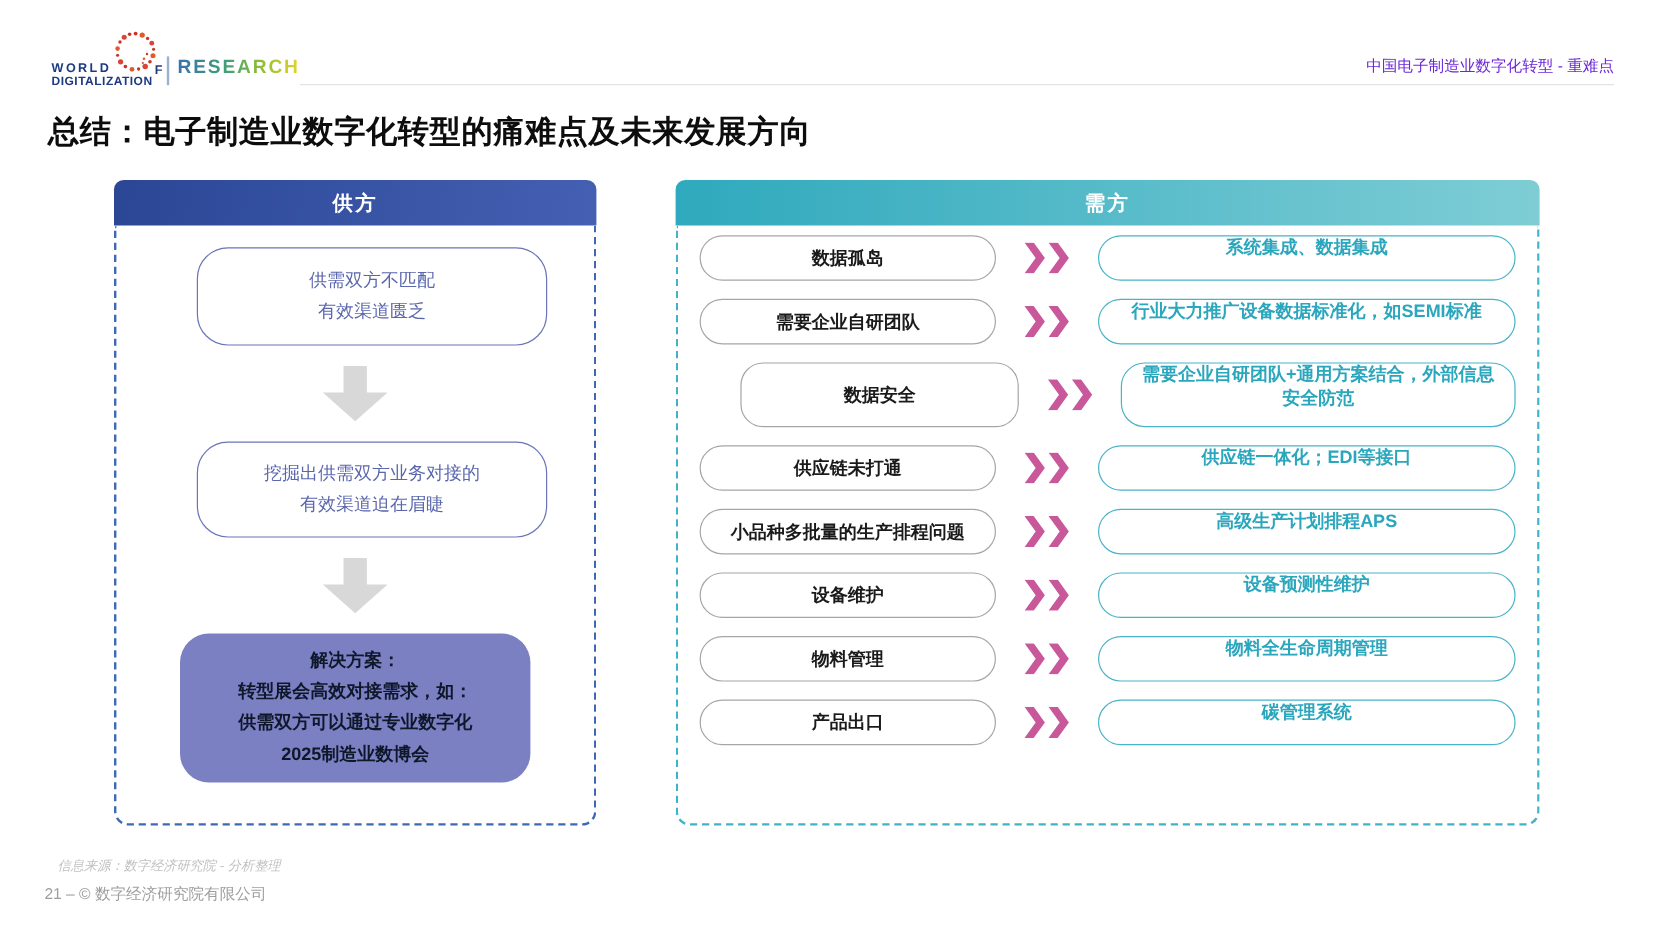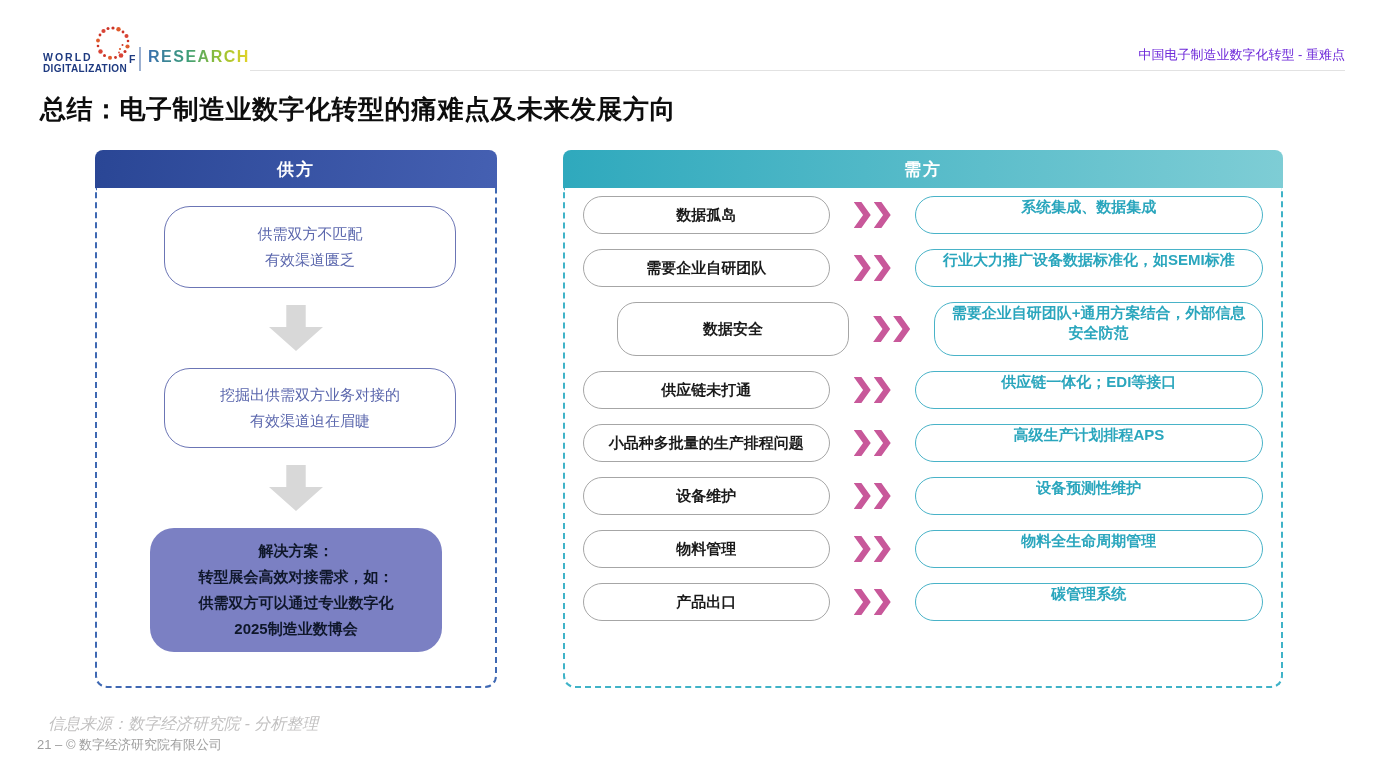--- a/index.html
+++ b/index.html
@@ -63,21 +63,21 @@
            font-size:15px; font-weight:bold; color:#1a1a1a; text-align:center; }
   .chev-wrap { flex:1; display:flex; align-items:center; justify-content:center; gap:3px; }
   .chev-wrap i { display:block; width:17px; height:26px; background:#c8589a;
                  clip-path:polygon(0 0,45% 0,100% 50%,45% 100%,0 100%,55% 50%); }
   .s-box { width:350px; border:1.5px solid #49b3c8; border-radius:20px;
            display:flex; align-items:flex-start; justify-content:center;
            font-size:15px; font-weight:bold; color:#2aa6bd; text-align:center;
            line-height:1.35; padding:0 10px; }
 
   
-  .footer-source { left:48px; top:714px; font-size:16px; font-style:italic; color:#c2c1c1; }
+  .footer-source { left:48px; top:714px; font-size:11px; font-style:italic; color:#c2c1c1; }
   .footer-copy { left:37px; top:736px; font-size:13px; color:#9e9e9e; }
 </style>
 </head>
 <body>
 
 <div class="abs logo-wrap">
   <span class="logo-l1">WORLD</span>
   <span class="logo-l2">DIGITALIZATION</span>
   <svg class="dot-circle" viewBox="0 0 40 40">
     <g fill="#cc3327">

